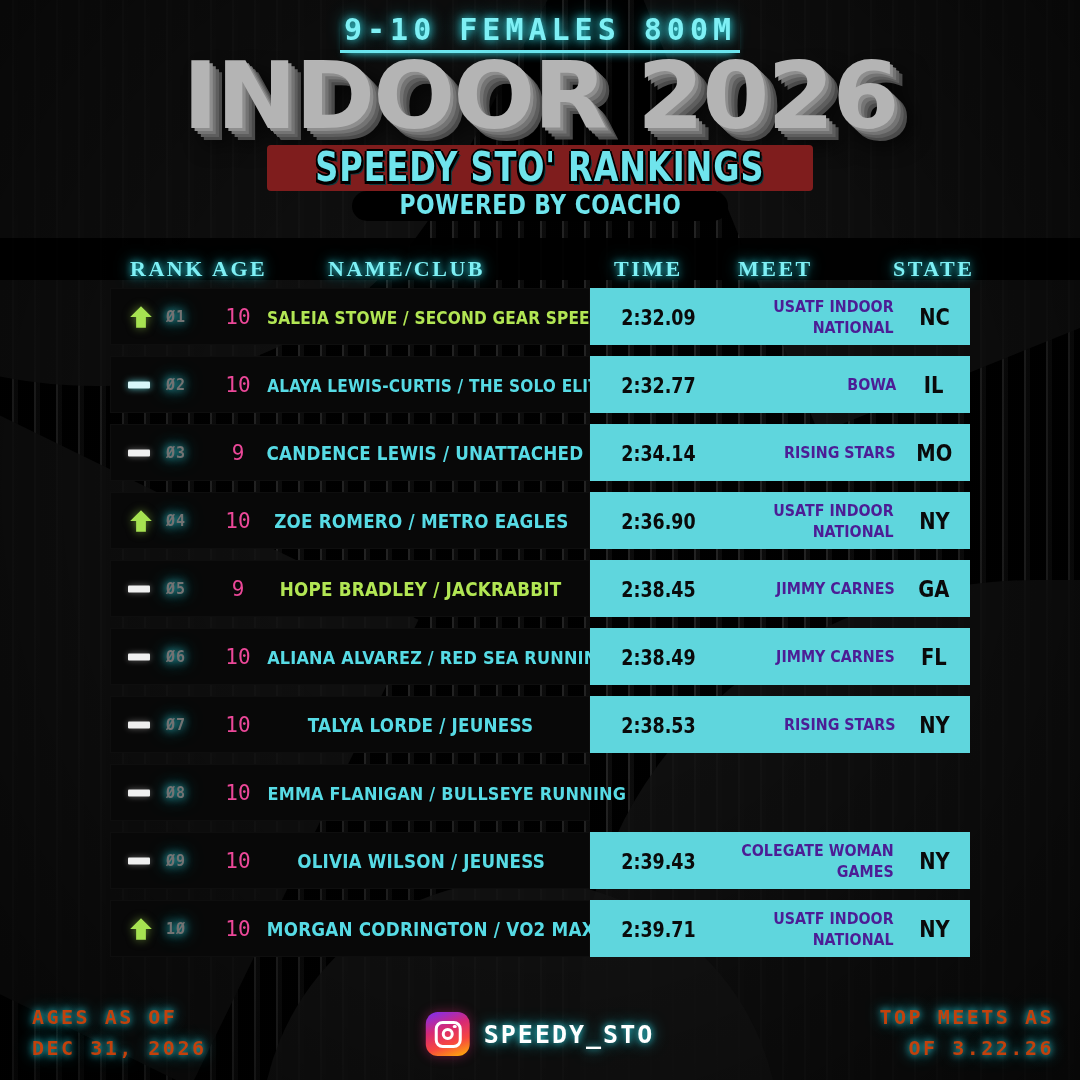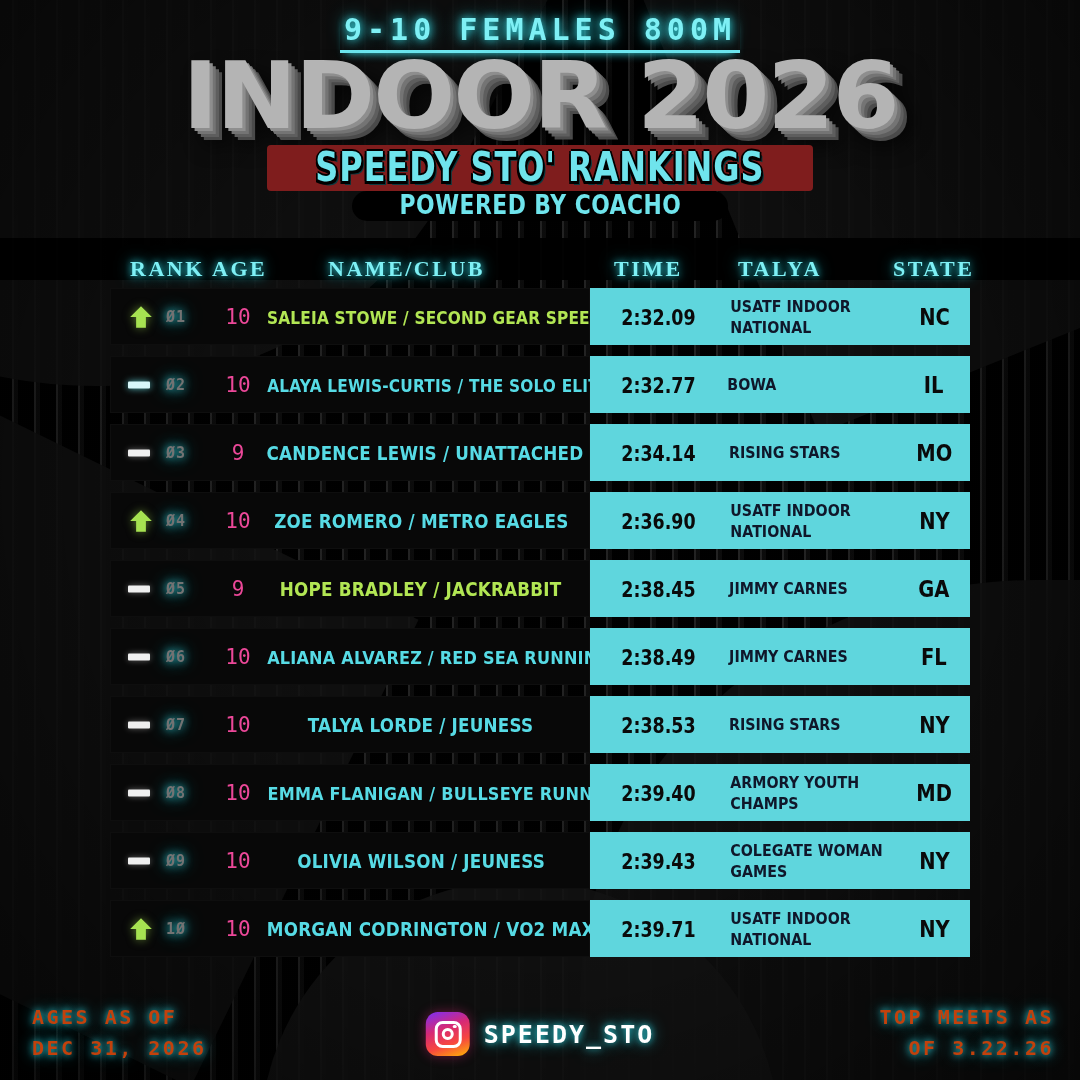--- a/index.html
+++ b/index.html
@@ -212,25 +212,25 @@
     transform:translateY(-50%);
     width:136px; text-align:center;
     font-family:"DejaVu Sans", sans-serif;
     font-size:19px; font-weight:bold;
     color:#0a0a0a;
   }
   .time i{ font-style:normal; display:inline-block; transform:scaleY(1.12) scaleX(.92);}
   .meet{
     position:absolute; left:136px; top:50%;
     transform:translateY(-50%);
-    width:172px; text-align:left;
+    width:172px; text-align:right;
     font-family:"DejaVu Sans", sans-serif;
     font-size:15px; font-weight:bold;
     line-height:1.25;
-    color:#0f172a;
+    color:#4c1d95;
   }
   .meet i{ font-style:normal; display:inline-block; transform:scaleY(1.1) scaleX(.95);}
   .state{
     position:absolute; left:308px; top:50%;
     transform:translateY(-50%);
     width:72px; text-align:center;
     font-family:"DejaVu Sans", sans-serif;
     font-size:21px; font-weight:bold;
     color:#0a0a0a;
   }
@@ -308,21 +308,21 @@
         </div>
       </div>
     </div>
   </div>
 
   <div class="colhdr">
     <div class="ch ch-rank">RANK</div>
     <div class="ch ch-age">AGE</div>
     <div class="ch ch-name">NAME/CLUB</div>
     <div class="ch ch-time">TIME</div>
-    <div class="ch ch-meet">TALYA</div>
+    <div class="ch ch-meet">MEET</div>
     <div class="ch ch-state">STATE</div>
   </div>
 
   <div id="rows">
       <div class="row">
         <div class="left">
           <div class="ind up"><svg viewBox="0 0 24 24" width="26" height="26" aria-hidden="true">
               <path d="M12 2 L22 12 L16.5 12 L16.5 22 L7.5 22 L7.5 12 L2 12 Z" fill="#a6e251"></path>
             </svg></div>
           <div class="rank">Ø1</div>
@@ -414,25 +414,20 @@
           <div class="meet"><i>RISING STARS</i></div>
           <div class="state"><i>NY</i></div>
         </div>
       </div>
       <div class="row">
         <div class="left">
           <div class="ind flat white"></div>
           <div class="rank">Ø8</div>
           <div class="age">10</div>
           <div class="nameclub cyan"><i style="font-size: 16.8px;">EMMA FLANIGAN / BULLSEYE RUNNING</i></div>
-        </div>
-        <div class="right">
-          <div class="time"><i>2:39.40</i></div>
-          <div class="meet"><i>ARMORY YOUTH CHAMPS</i></div>
-          <div class="state"><i>MD</i></div>
         </div>
       </div>
       <div class="row">
         <div class="left">
           <div class="ind flat white"></div>
           <div class="rank">Ø9</div>
           <div class="age">10</div>
           <div class="nameclub cyan"><i>OLIVIA WILSON / JEUNESS</i></div>
         </div>
         <div class="right">

